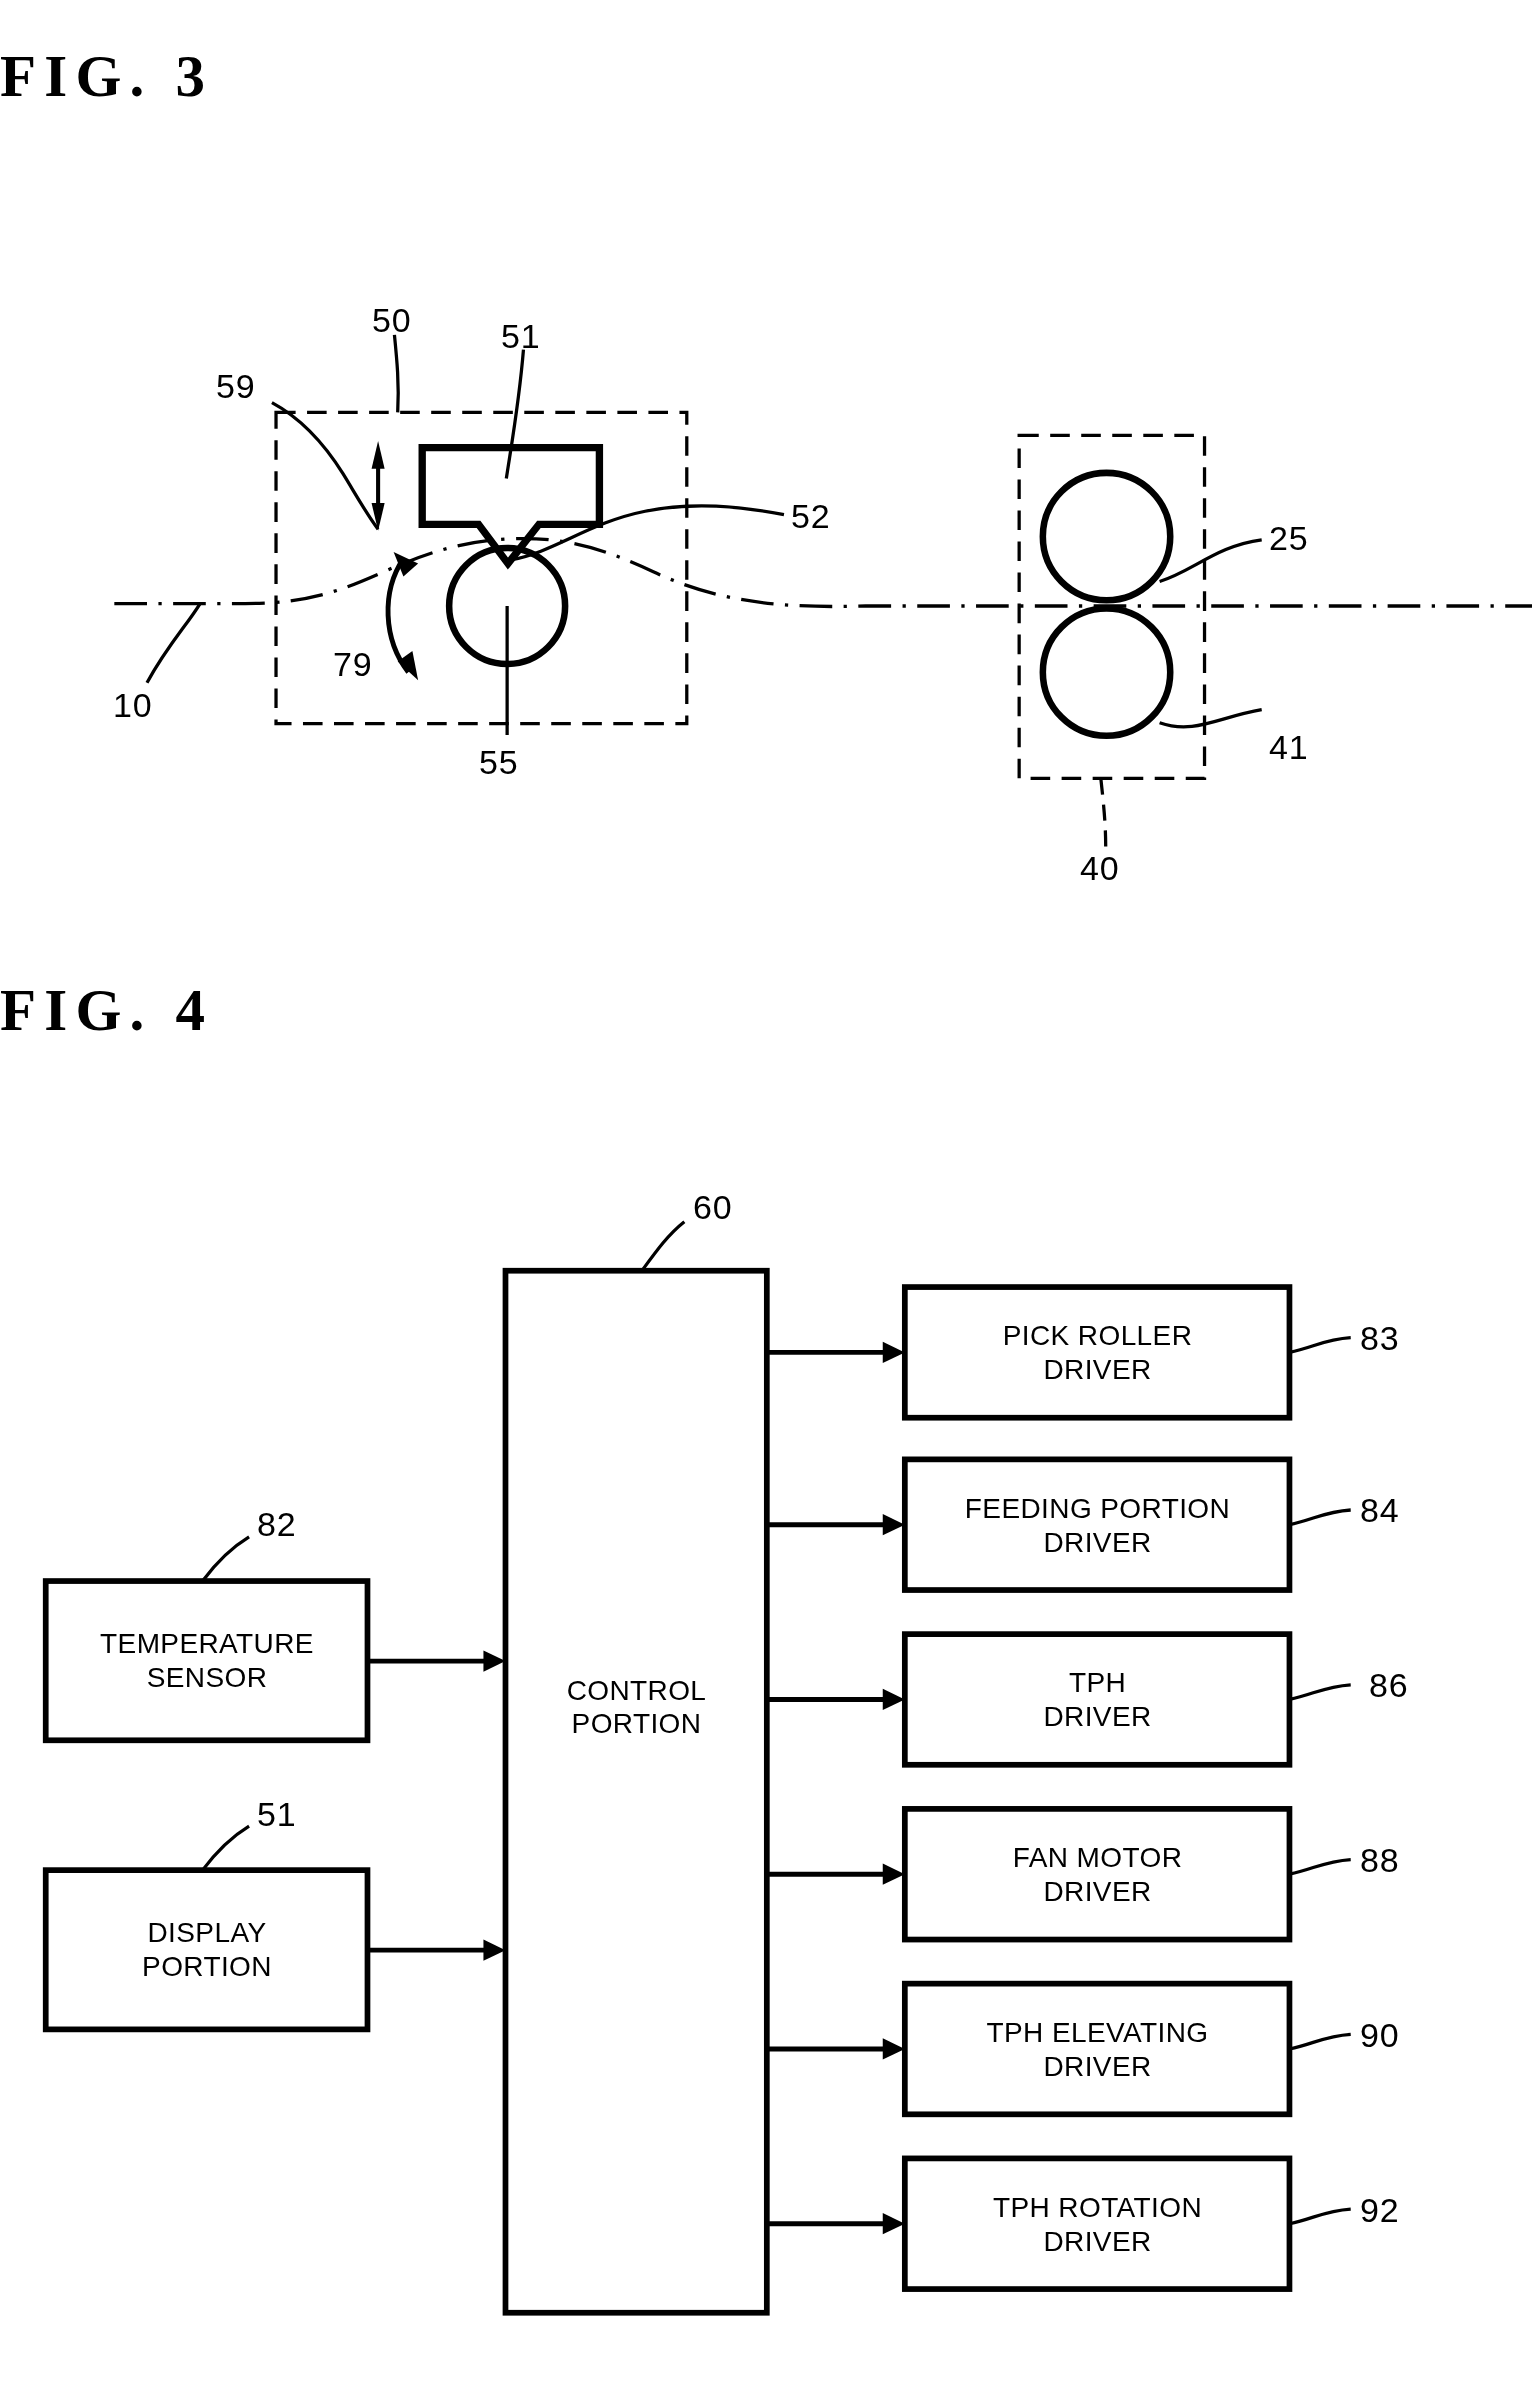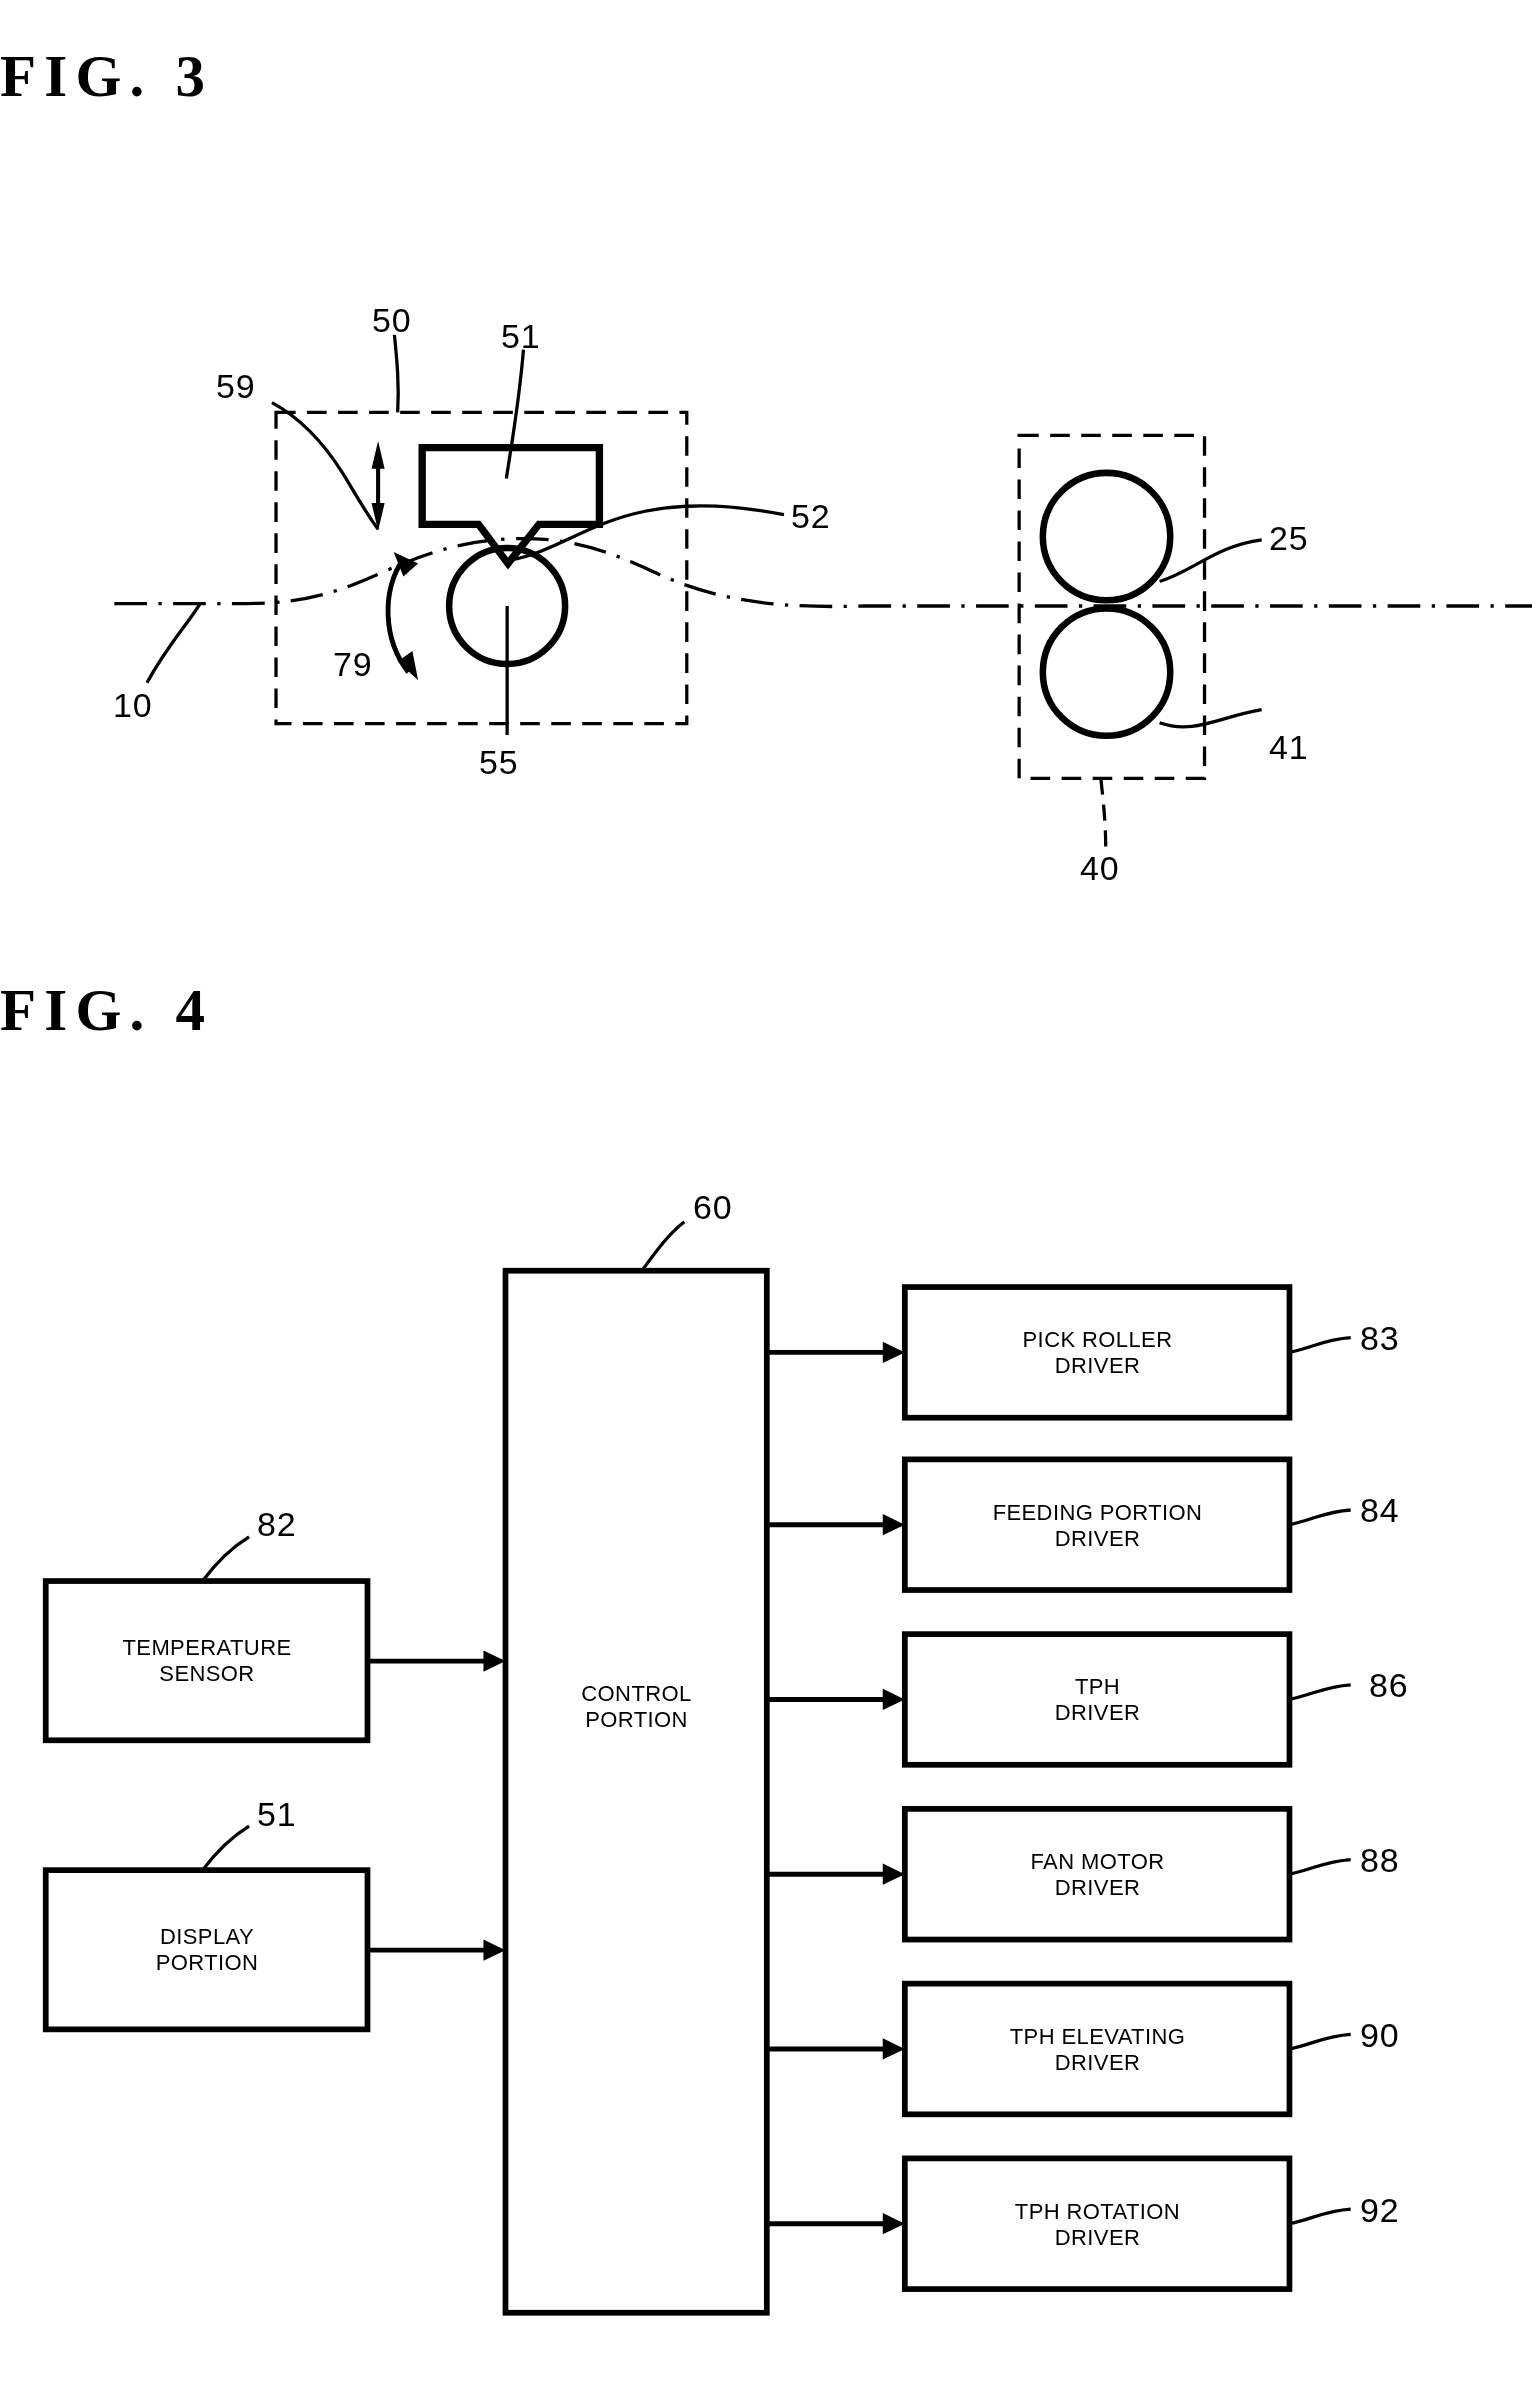--- a/index.html
+++ b/index.html
@@ -37,21 +37,21 @@
     pointer-events: none;
   }
 
   .box-label {
     position: absolute;
     display: flex;
     align-items: center;
     justify-content: center;
     text-align: center;
     font-family: "Liberation Sans", sans-serif;
-    font-size: 22px;
+    font-size: 28px;
     line-height: 1.18;
     letter-spacing: 0.4px;
     color: #000;
     white-space: pre-line;
   }
 
   .ref-num {
     position: absolute;
     font-family: "Liberation Sans", sans-serif;
     font-size: 34px;

